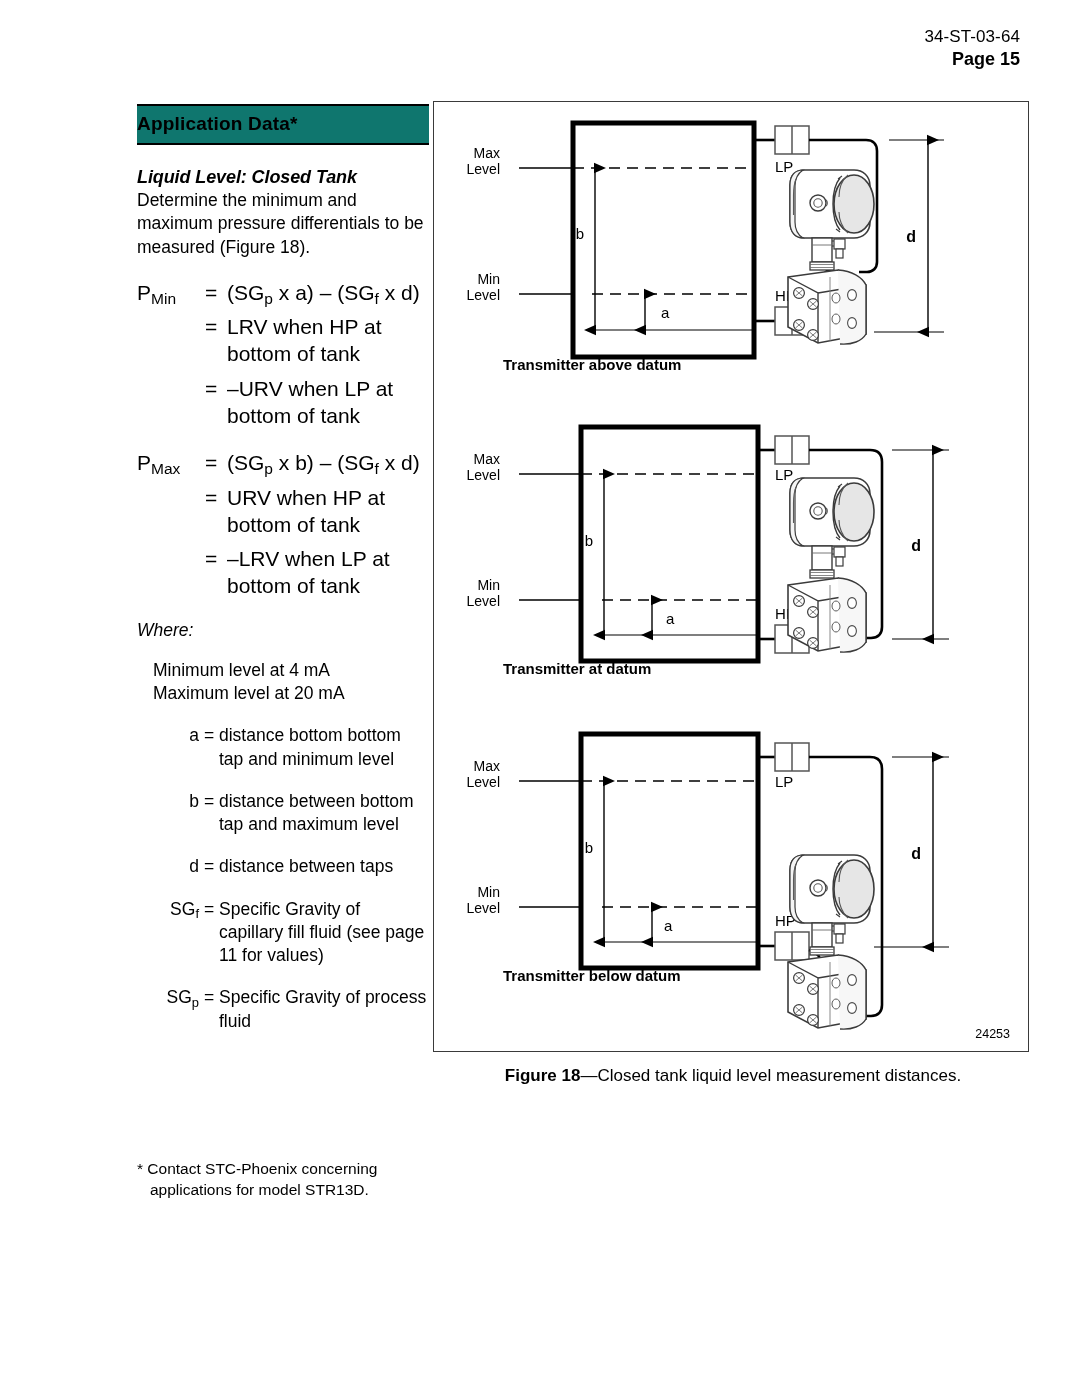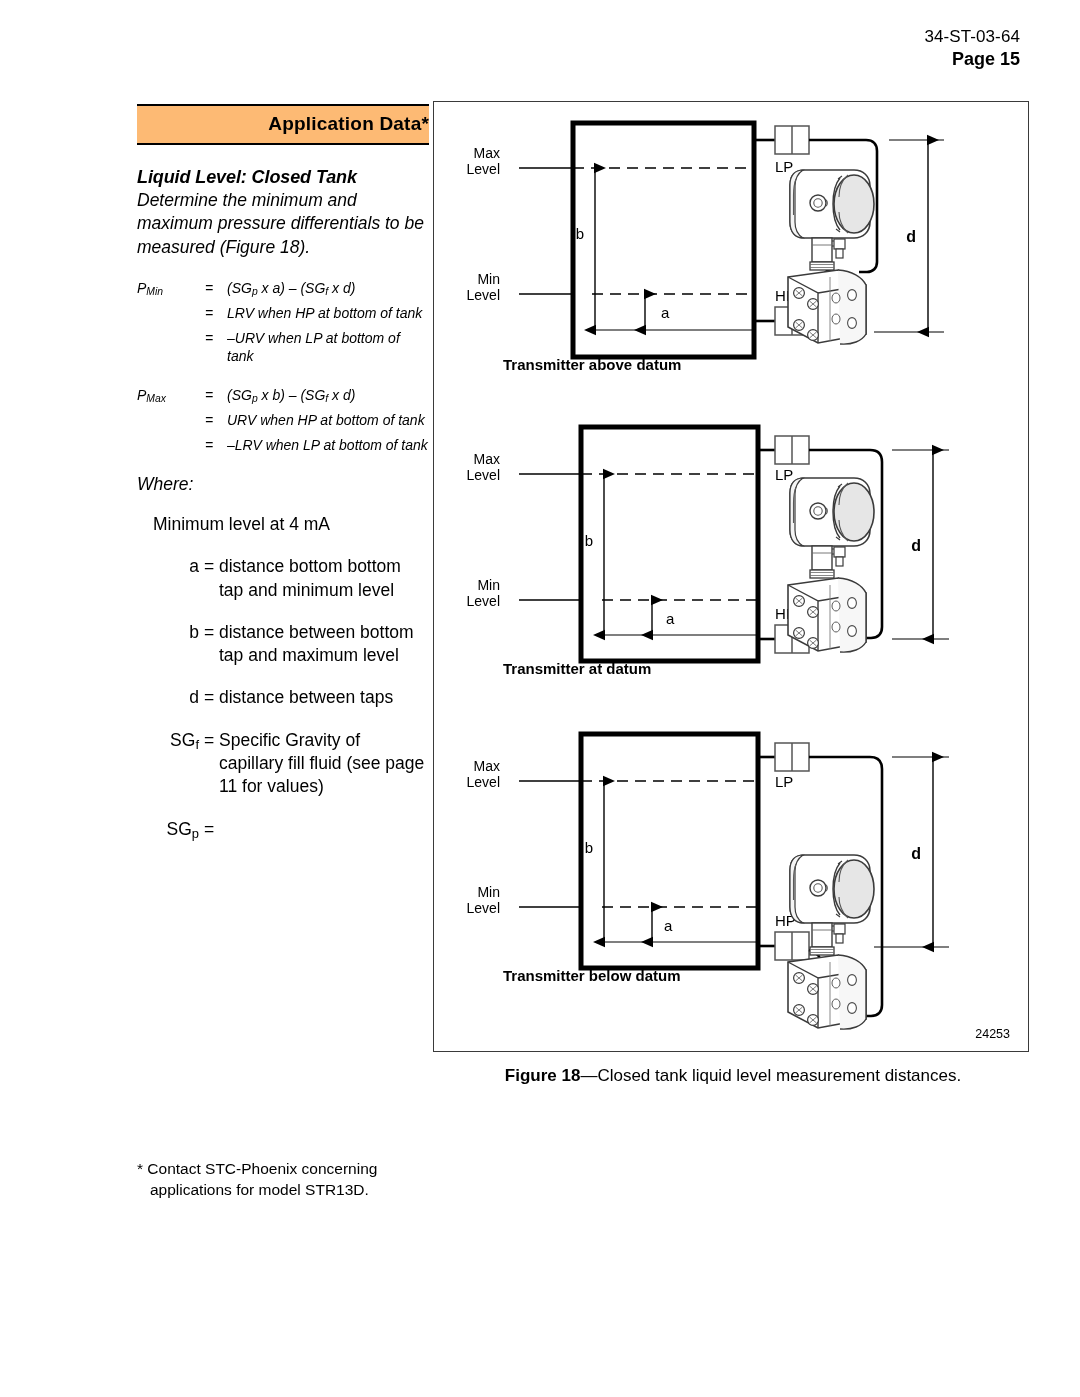--- a/index.html
+++ b/index.html
@@ -41,48 +41,46 @@
   
   .left-col {
     position: absolute;
     left: 137px;
     top: 104px;
     width: 292px;
   }
   .section-title-box {
     border-top: 2px solid #000;
     border-bottom: 2px solid #000;
-    background: #fdba74;
-    text-align: right;
+    background: #0f766e;
+    text-align: left;
     font-size: 19px;
     font-weight: bold;
     padding: 7px 0 8px 0;
     letter-spacing: 0.2px;
   }
   .subhead {
     font-size: 18px;
     font-weight: bold;
     font-style: italic;
     margin-top: 22px;
     letter-spacing: -0.1px;
   }
   .body-text {
     font-size: 17.5px;
     line-height: 1.33;
     margin-top: 1px;
-    font-style: italic;
   }
 
   
   .formula-block { margin-top: 20px; }
   .formula-row {
     display: flex;
-    font-size: 14px;
+    font-size: 21px;
     line-height: 1.3;
-    font-style: italic;
   }
   .formula-row .lhs {
     width: 68px;
     flex: 0 0 68px;
     white-space: nowrap;
   }
   .formula-row .eq {
     width: 22px;
     flex: 0 0 22px;
   }
@@ -219,20 +217,21 @@
       </div>
       <div class="formula-row sub">
         <span class="lhs"></span>
         <span class="eq">=</span>
         <span class="rhs">–LRV when LP at bottom of tank</span>
       </div>
     </div>
 
     <div class="where-word">Where:</div>
     <div class="plain-line first">Minimum level at 4 mA</div>
+    <div class="plain-line">Maximum level at 20 mA</div>
 
     <div class="def-row">
       <span class="term">a</span>
       <span class="eqs">=</span>
       <span class="desc">distance bottom bottom tap and minimum level</span>
     </div>
     <div class="def-row">
       <span class="term">b</span>
       <span class="eqs">=</span>
       <span class="desc">distance between bottom tap and maximum level</span>
@@ -243,20 +242,21 @@
       <span class="desc">distance between taps</span>
     </div>
     <div class="def-row">
       <span class="term"><span>SG</span><sub>f</sub></span>
       <span class="eqs">=</span>
       <span class="desc">Specific Gravity of capillary fill fluid (see page 11 for values)</span>
     </div>
     <div class="def-row">
       <span class="term"><span>SG</span><sub>p</sub></span>
       <span class="eqs">=</span>
+      <span class="desc">Specific Gravity of process fluid</span>
     </div>
   </div>
 
   <div class="footnote">
     <span>* Contact STC-Phoenix concerning</span>
     <span class="fn-indent">applications for model STR13D.</span>
   </div>
 
   <div class="figure-box">
 

